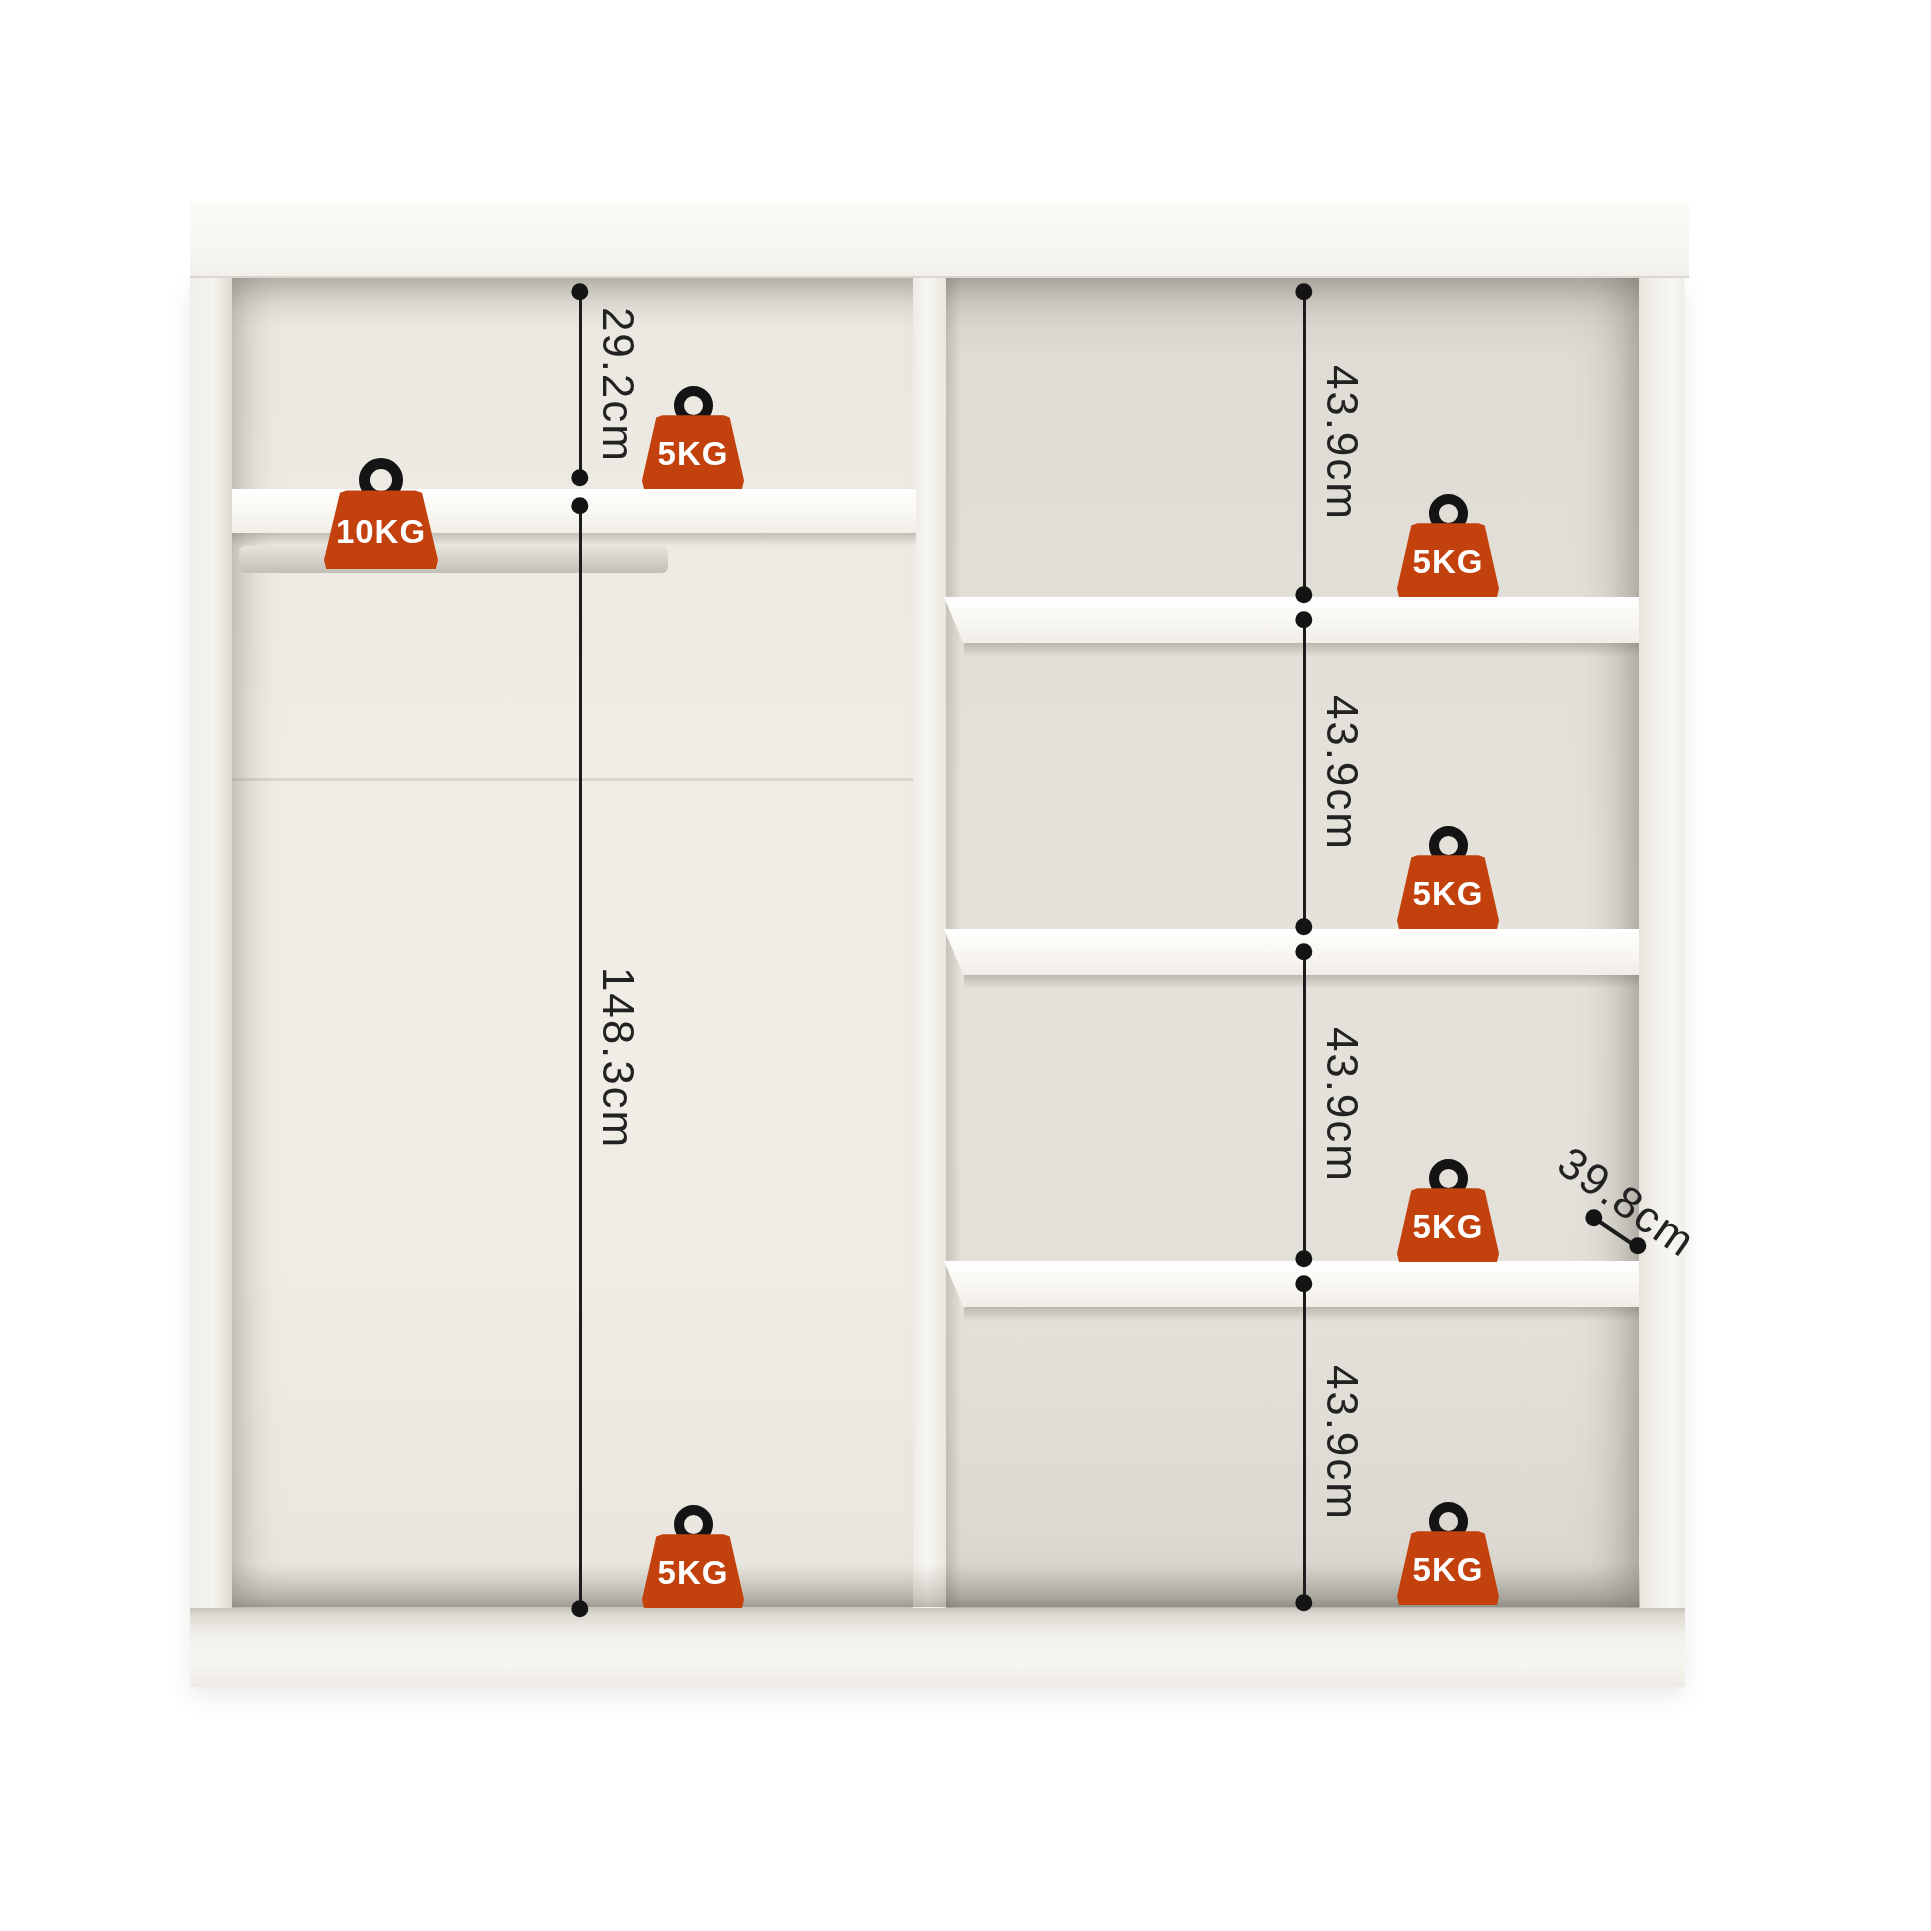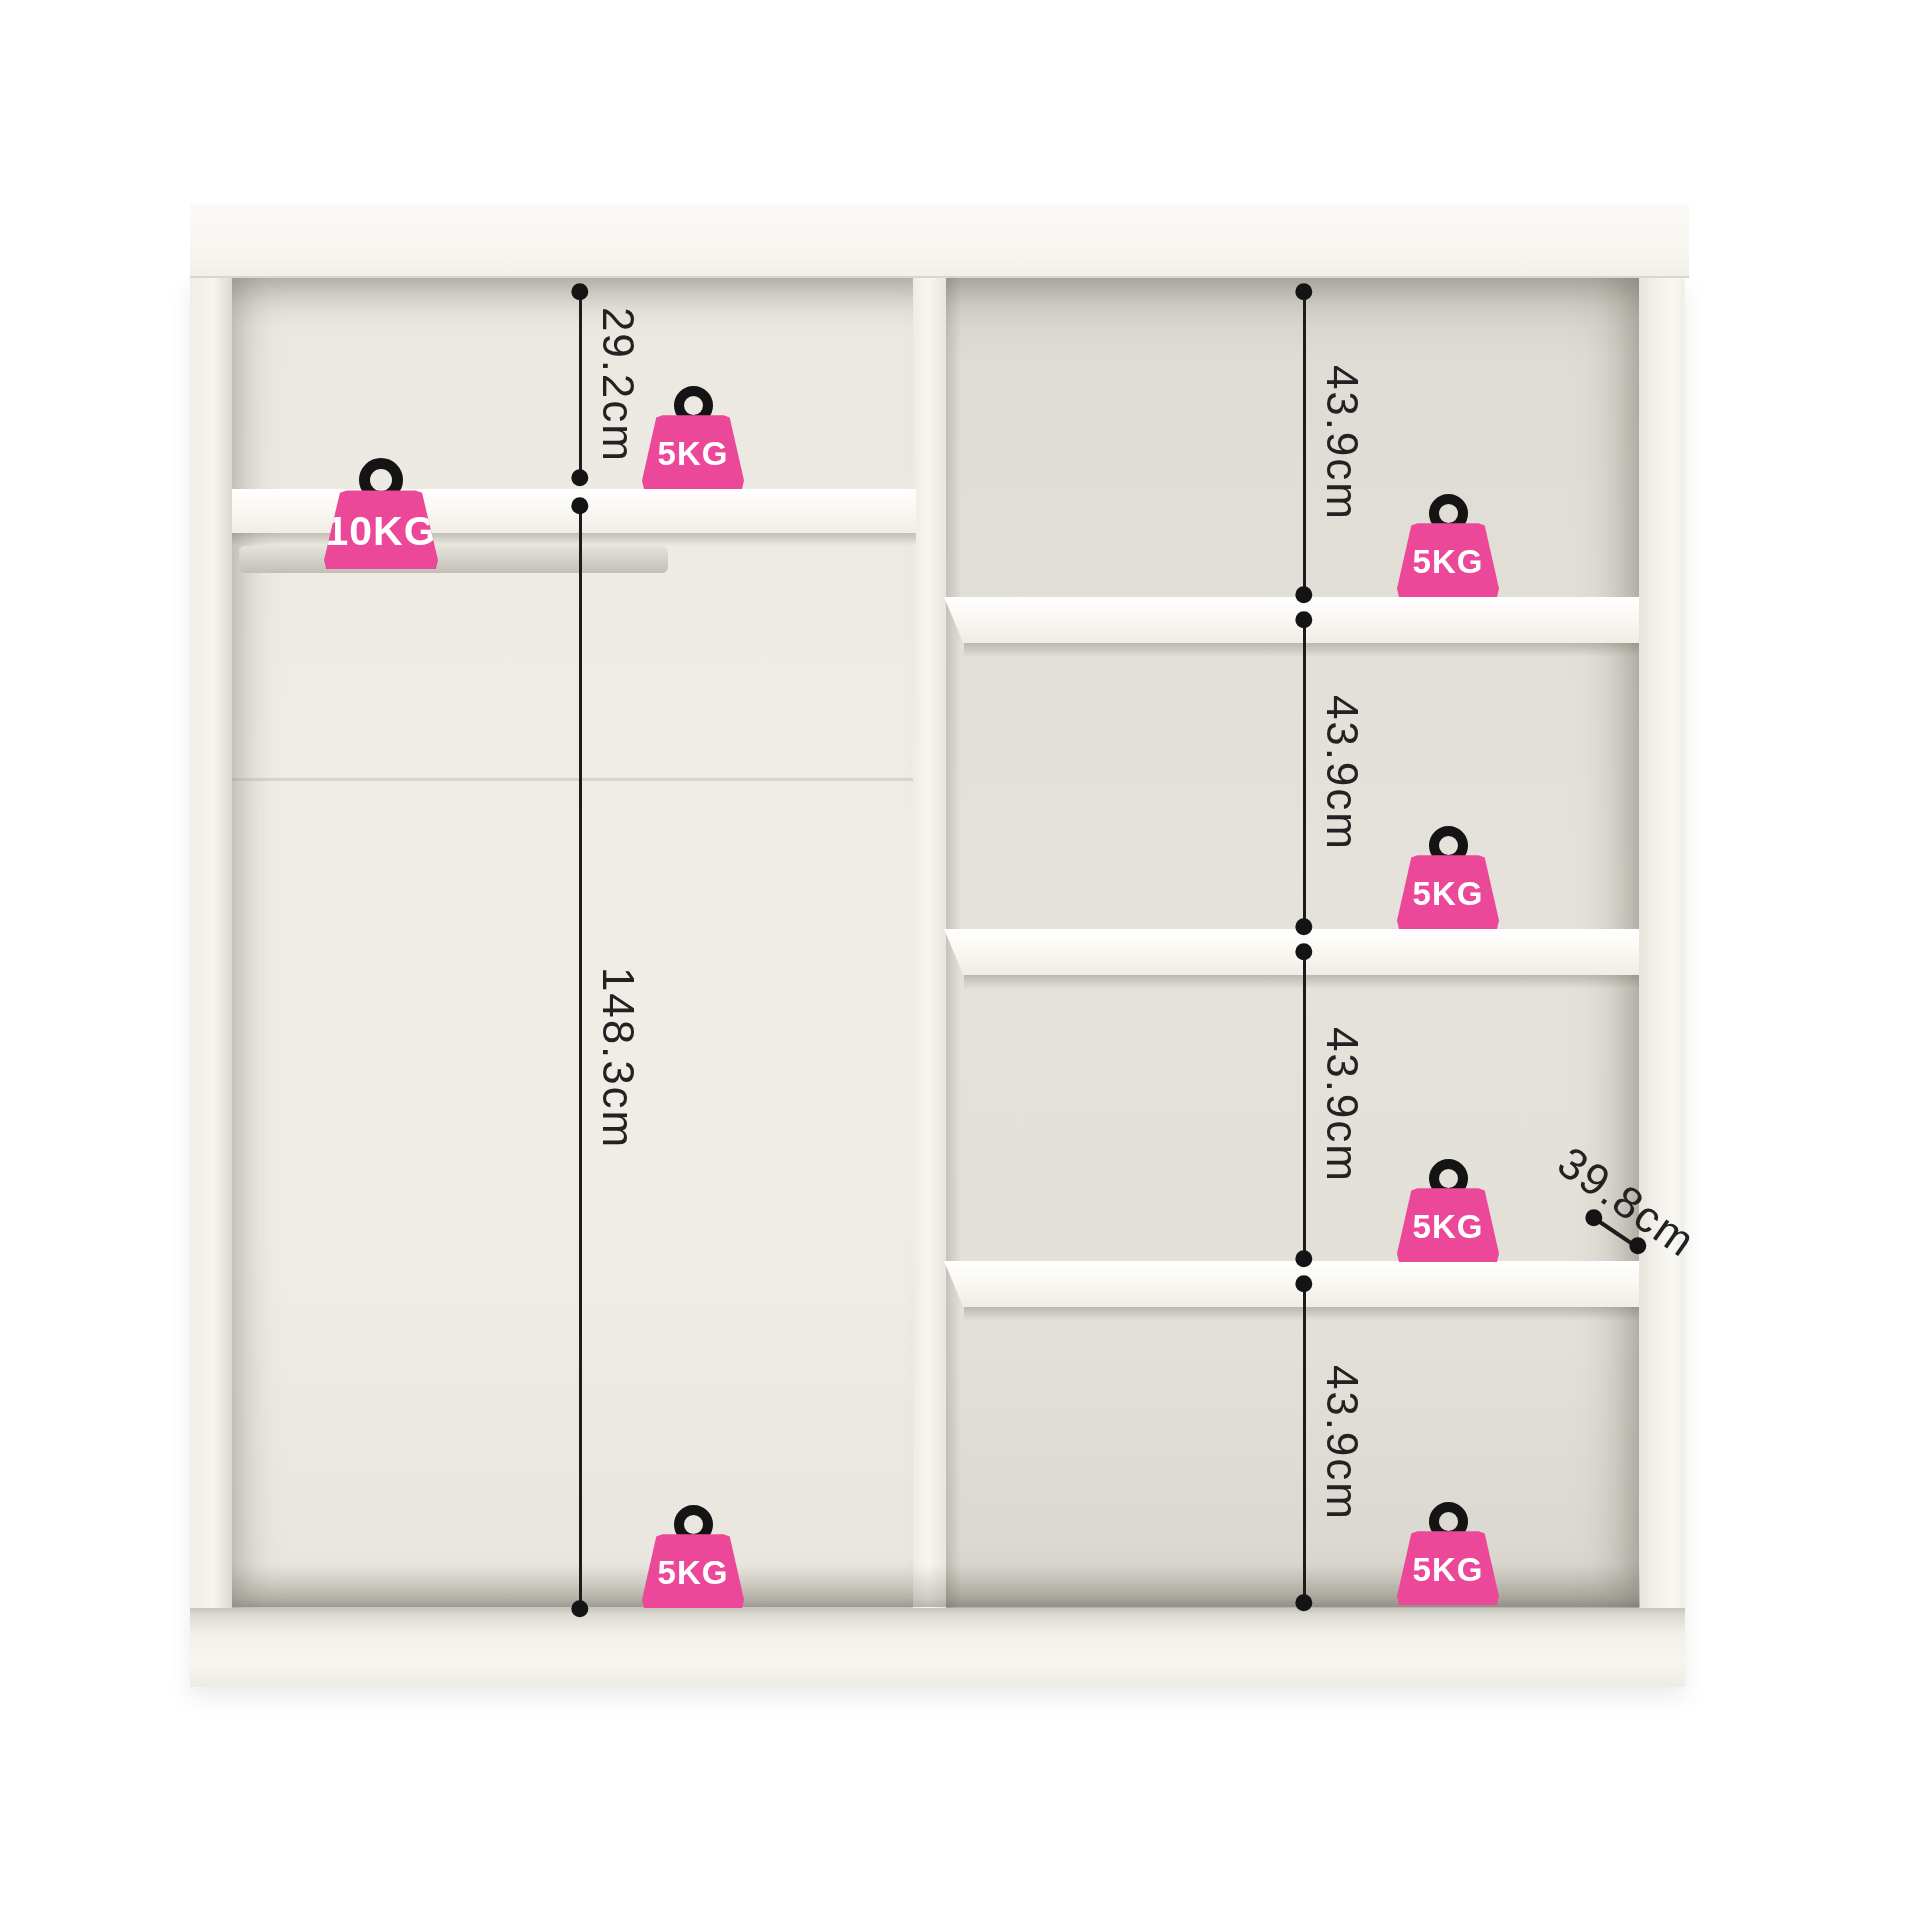--- a/index.html
+++ b/index.html
@@ -47,27 +47,27 @@
   .dim-line-diag{height:3.9px;background:#1c1c1c;transform-origin:0 50%;transform:rotate(34deg);}
   .dot{width:17.4px;height:17.4px;border-radius:50%;background:#141414;transform:translate(-50%,-50%);}
   .dim-text{font-size:44px;line-height:1;color:#222;white-space:nowrap;letter-spacing:1.9px;}
   .rot90{transform:rotate(90deg);transform-origin:top left;}
   .rot35{transform:rotate(35deg);transform-origin:center center;}
 
   
   .weight{position:absolute;display:flex;flex-direction:column;align-items:center;}
   .weight .ring{width:39px;height:39px;border:10.6px solid #141414;border-radius:50%;
     box-sizing:border-box;margin-bottom:-9.7px;}
-  .weight .wbody{width:102px;height:74px;background:#ec4899;display:flex;align-items:center;
+  .weight .wbody{width:102px;height:74px;background:#c2410c;display:flex;align-items:center;
     justify-content:center;box-sizing:border-box;padding-top:3.9px;
     clip-path:polygon(20% 0,80% 0,86% 3%,100% 88%,98% 100%,2% 100%,0 88%,14% 3%);}
   .weight .wlabel{color:#ffffff;font-weight:bold;font-size:33px;letter-spacing:1px;}
   .weight.w10 .ring{width:44px;height:44px;border-width:11.6px;margin-bottom:-11.6px;}
   .weight.w10 .wbody{width:114px;height:79px;}
-  .weight.w10 .wlabel{font-size:41px;}
+  .weight.w10 .wlabel{font-size:33px;}
 </style>
 </head>
 <body>
 
 <div class="canvas">
 
   <div class="abs carcass"></div>
   <div class="abs back-left"></div>
   <div class="abs back-right"></div>
   <div class="abs seam"></div>

